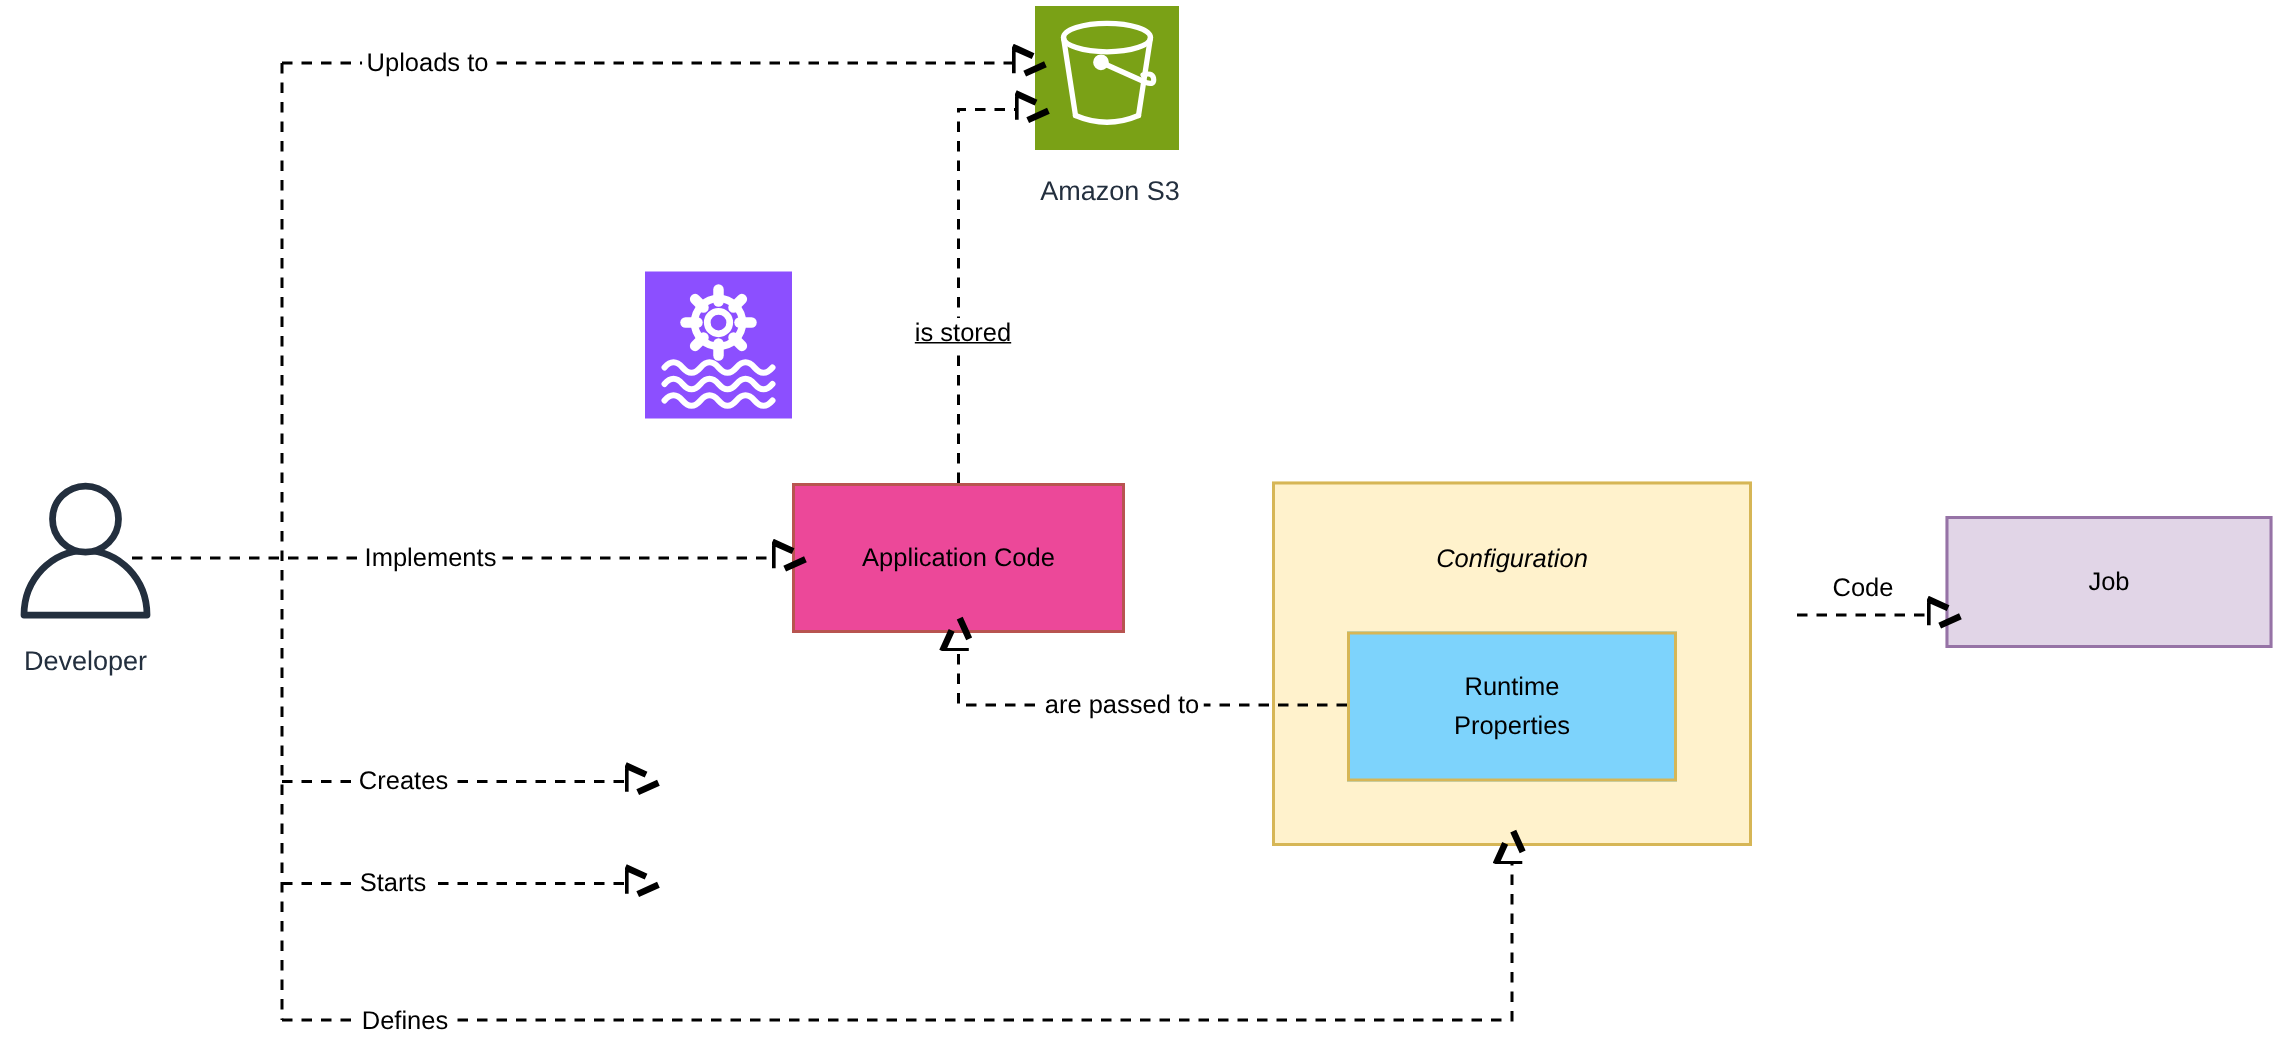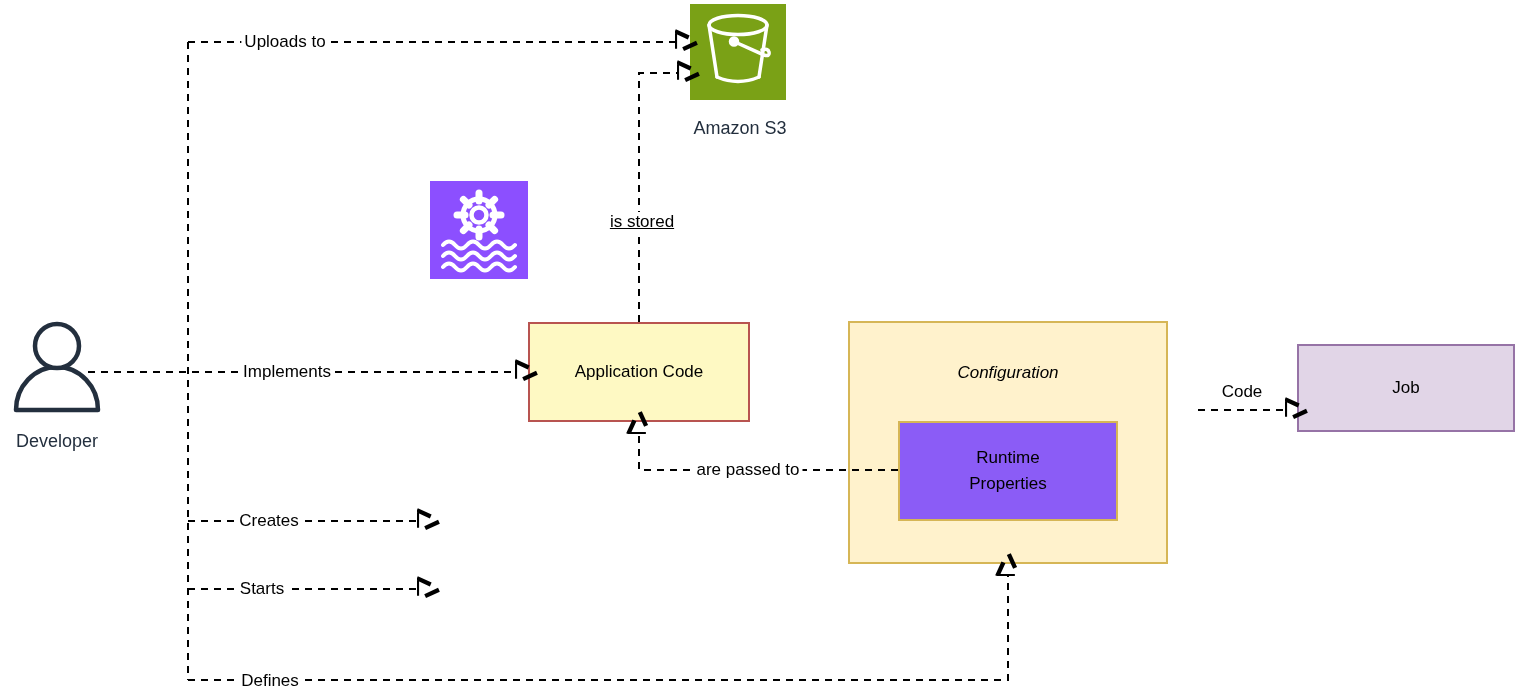--- a/index.html
+++ b/index.html
@@ -3,25 +3,25 @@
 <meta charset="utf-8">
 <style>
   html,body{margin:0;padding:0;background:#fff;}
   .canvas{position:relative;width:1518px;height:698px;background:#fff;
           font-family:"Liberation Sans",sans-serif;color:#000;overflow:hidden;}
   .box{position:absolute;box-sizing:border-box;display:flex;align-items:center;justify-content:center;
        font-size:17px;text-align:center;}
   .application-box{left:430px;top:181px;width:768px;height:459px;border:2px solid #000;background:#fff;
        align-items:flex-start;z-index:1;}
   .application-title{margin-top:16px;}
-  .appcode-box{left:528px;top:322px;width:222px;height:100px;background:#fef9c3;border:2px solid #B85450;z-index:2;}
+  .appcode-box{left:528px;top:322px;width:222px;height:100px;background:#ec4899;border:2px solid #B85450;z-index:2;}
   .config-box{left:848px;top:321px;width:320px;height:243px;background:#FFF2CC;border:2px solid #D6B656;
        align-items:flex-start;z-index:2;}
   .config-title{margin-top:40px;font-style:italic;}
-  .runtime-box{left:898px;top:421px;width:220px;height:100px;background:#8b5cf6;border:2px solid #D6B656;z-index:3;
+  .runtime-box{left:898px;top:421px;width:220px;height:100px;background:#7dd3fc;border:2px solid #D6B656;z-index:3;
        white-space:pre-line;line-height:1.55;}
   .job-box{left:1297px;top:344px;width:218px;height:88px;background:#E1D5E7;border:2px solid #9673A6;z-index:2;justify-content:center;}
   .icon-tile{position:absolute;z-index:4;display:flex;align-items:center;justify-content:center;}
   .flink-tile{left:430px;top:181px;width:98px;height:98px;background:#8C4FFF;}
   .s3-tile{left:690px;top:4px;width:96px;height:96px;background:#7AA116;}
   .dev-tile{left:11px;top:318px;width:92px;height:96px;background:transparent;}
   .node-label{position:absolute;z-index:5;transform:translate(-50%,-50%);font-size:18px;color:#232F3E;white-space:nowrap;}
   .edge-label{position:absolute;z-index:6;transform:translate(-50%,-50%);font-size:17px;color:#000;
        background:#fff;padding:0 3px;white-space:nowrap;}
   svg.connectors{position:absolute;left:0;top:0;z-index:5;pointer-events:none;}

